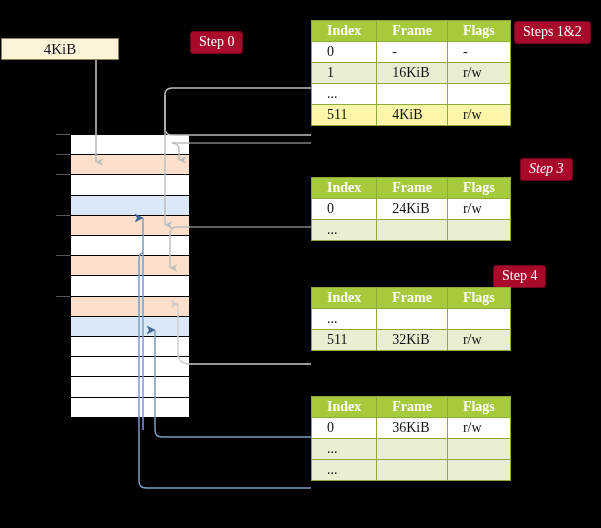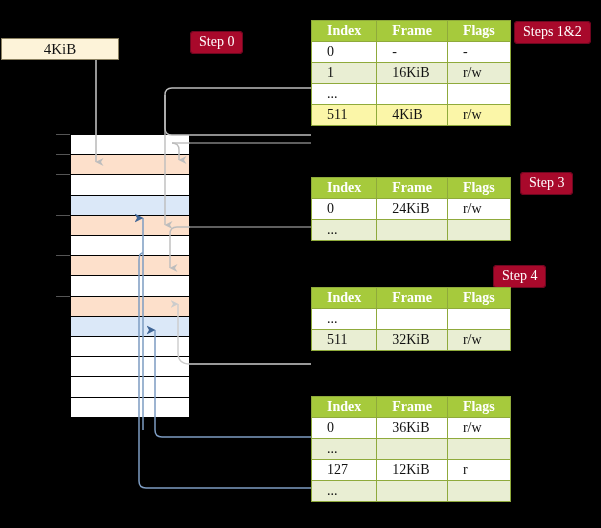--- a/index.html
+++ b/index.html
@@ -20,21 +20,21 @@
   .step{
     position:absolute;background:#a8092b;color:#fff;
     font-size:14px;line-height:1;
     padding:4px 9px 5px 9px;border-radius:4px;
     box-shadow:0 0 0 1px #6e0620 inset;
     white-space:nowrap;
     text-align:center;
   }
   .step.s12{left:514px;top:21px;}
   .step.s0 {left:190px;top:31px;}
-  .step.s3 {left:520px;top:172px;}
+  .step.s3 {left:520px;top:158px;font-style:italic;}
   .step.s4 {left:493px;top:265px;}
 
   
   .grid{position:absolute;left:70px;top:134px;width:120px;height:282px;}
   .grid .row{
     position:absolute;left:0;width:120px;height:23.5px;
     border:1px solid #000;box-sizing:border-box;background:#fff;
   }
   .grid .row.orange{background:#fde0cb;}
   .grid .row.blue{background:#dbe8f8;}
@@ -193,25 +193,20 @@
           <td class="col-i plain">0</td>
           <td class="col-f plain">36KiB</td>
           <td class="col-g plain">r/w</td>
         </tr>
         <tr>
           <td class="col-i alt">...</td>
           <td class="col-f alt"></td>
           <td class="col-g alt"></td>
         </tr>
         <tr>
-          <td class="col-i plain">127</td>
-          <td class="col-f plain">12KiB</td>
-          <td class="col-g plain">r</td>
-        </tr>
-        <tr>
           <td class="col-i alt">...</td>
           <td class="col-f alt"></td>
           <td class="col-g alt"></td>
         </tr>
       </tbody>
     </table>
 
   <svg class="links">
     <defs>
       <marker id="arrG" markerWidth="9" markerHeight="9" refX="4.5" refY="7.5" orient="auto" markerUnits="userSpaceOnUse">

